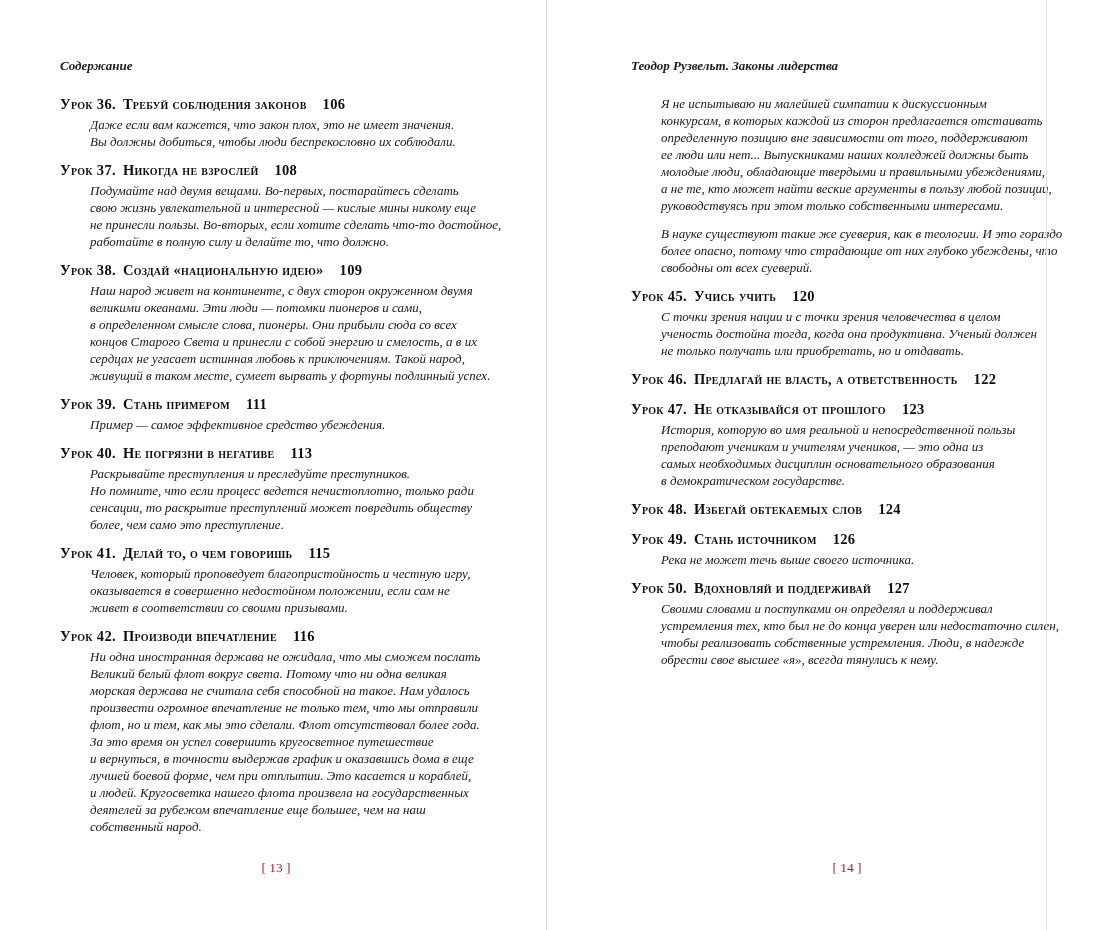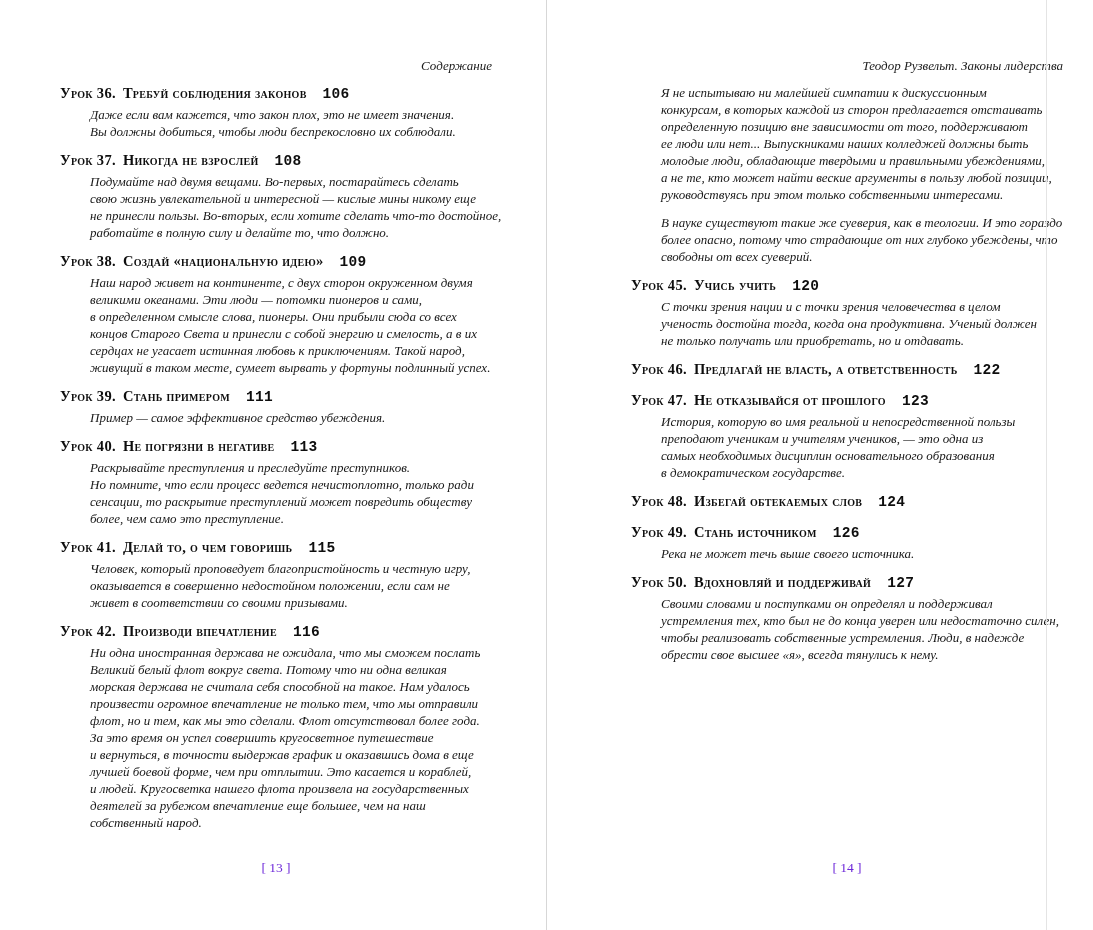--- a/index.html
+++ b/index.html
@@ -38,53 +38,54 @@
     position: absolute;
     top: 0;
     height: 930px;
   }
   .page.left { left: 0; width: 546px; }
   .page.right { left: 547px; width: 546px; }
   .col { position: relative; }
   .page.left  .col { margin: 58px 0 0 60px; width: 432px; }
   .page.right .col { margin: 58px 0 0 84px; width: 432px; }
   .running-head {
-    text-align: right;
+    text-align: left;
     font-style: italic;
     font-size: 13px;
     line-height: 16px;
-    margin-bottom: 10px;
+    margin-bottom: 21px;
     color: #1a1a1a;
+    font-weight: bold;
   }
   .entry { margin-bottom: 11px; }
   .entry-heading {
     font-size: 14.5px;
     font-weight: bold;
     font-variant: small-caps;
     letter-spacing: 0.3px;
     line-height: 19px;
     margin-bottom: 2px;
     color: #0e0e0e;
   }
   .entry-num { margin-right: 7px; }
-  .entry-page { margin-left: 16px; font-family: Liberation Mono, monospace; }
+  .entry-page { margin-left: 16px; }
   .entry-desc {
     font-style: italic;
     font-size: 13px;
     line-height: 17px;
     margin-left: 30px;
     white-space: pre;
     color: #181818;
   }
   .folio {
     position: absolute;
     bottom: 54px;
     text-align: center;
     font-size: 13.5px;
-    color: #6d28d9;
+    color: #b91c1c;
   }
   .page.left  .folio { left: 60px; width: 432px; }
   .page.right .folio { left: 84px; width: 432px; }
 </style>
 </head>
 <body>
 
 <div class="spread">
 
   <div class="page left">

